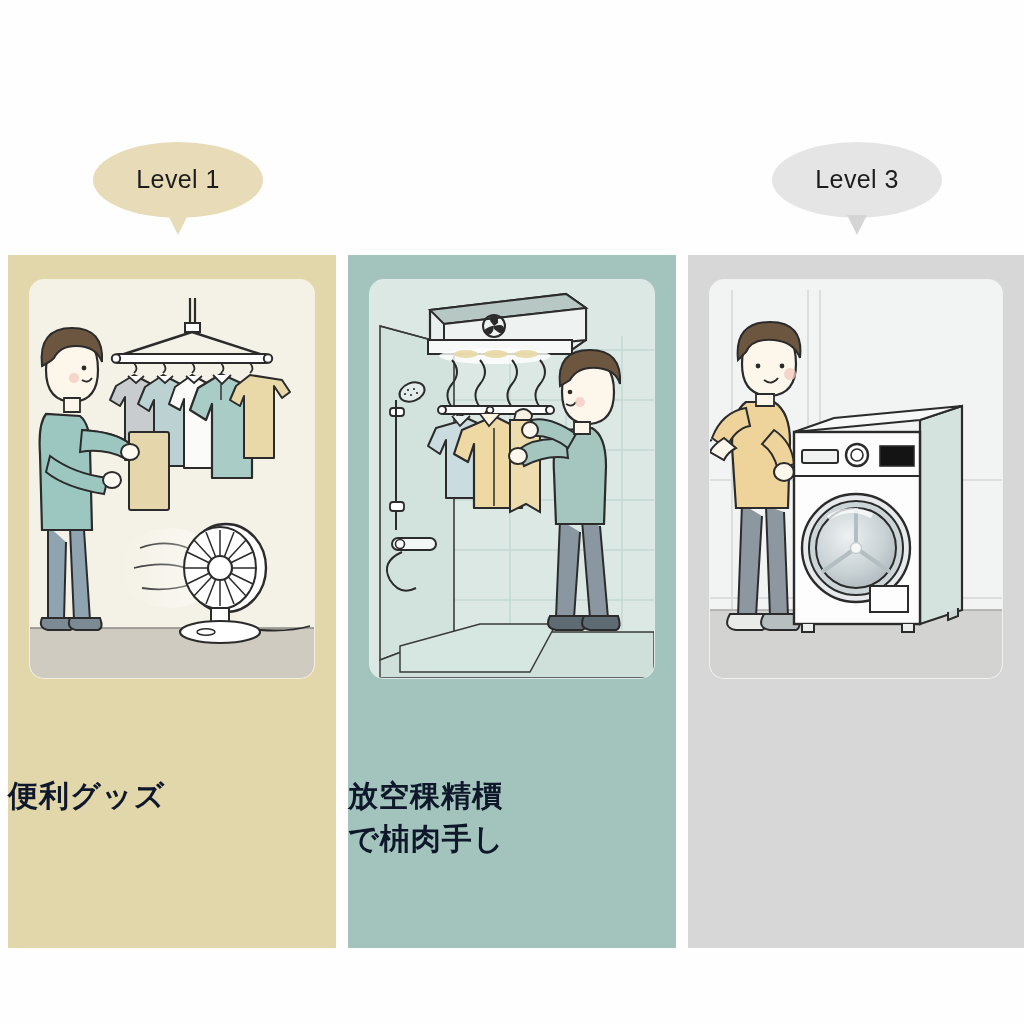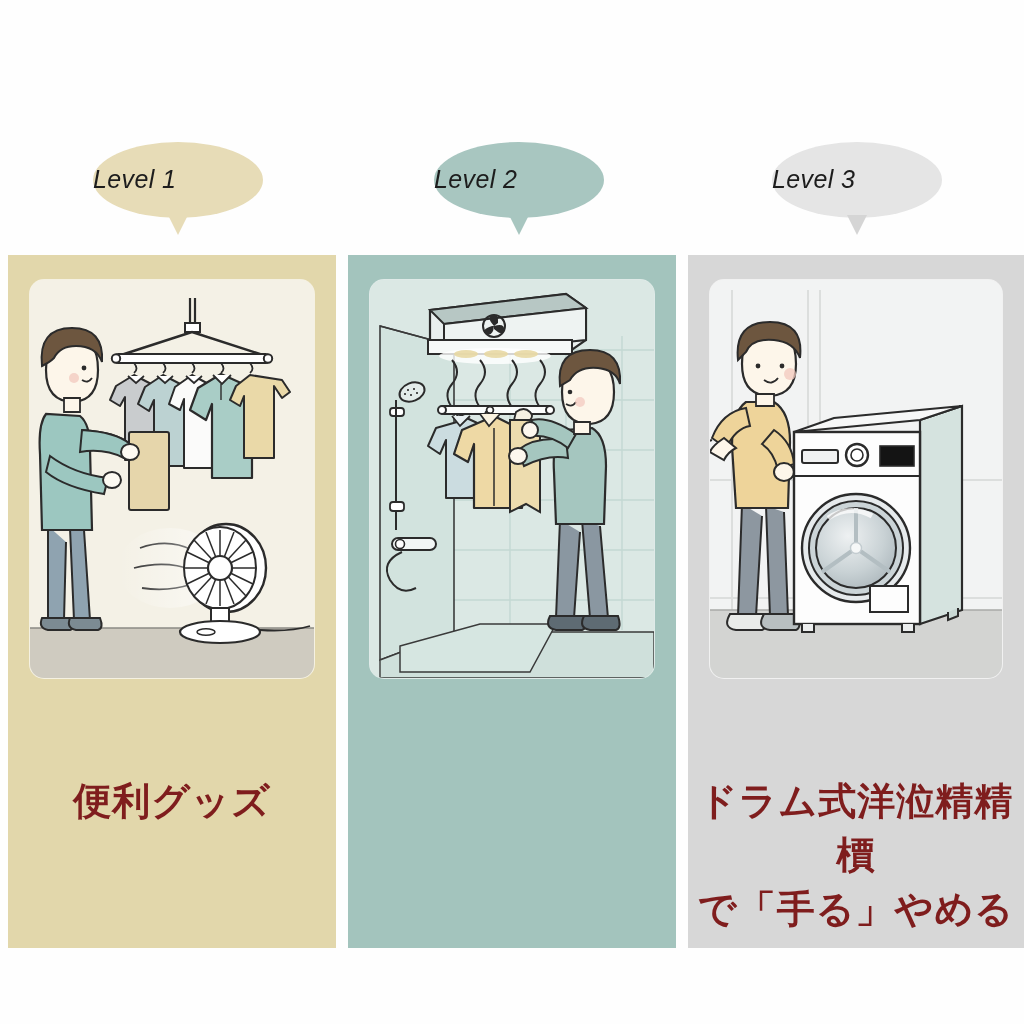--- a/index.html
+++ b/index.html
@@ -29,22 +29,21 @@
     width: 1024px;
     height: 112px;
   }
   .badge {
     position: absolute;
     width: 170px;
     height: 76px;
     border-radius: 50%/50%;
     display: flex;
     align-items: center;
-    justify-content: flex-start;
-    font-style: italic;
+    justify-content: center;
   }
   .badge-label {
     font-size: 25px;
     color: #1d1d1d;
     letter-spacing: 0.4px;
     font-weight: 400;
     position: relative;
     top: -1px;
   }
   .badge-tail {
@@ -94,46 +93,42 @@
   .col-2 .card { background: #dbe8e4; }
   .col-3 .card { background: #f2f3f3; }
 
   .card svg { display: block; width: 100%; height: 100%; }
 
   .caption {
     position: absolute;
     left: 0;
     right: 0;
     top: 520px;
-    text-align: center;
-    color: #7f1d1d;
-    font-size: 38px;
+    text-align: left;
+    color: #0f172a;
+    font-size: 30px;
     line-height: 1.42;
     font-weight: 700;
     letter-spacing: 1px;
     font-family: "DejaVu Sans", "Liberation Sans", sans-serif;
   }
   .caption .line { display: block; }
 </style>
 </head>
 <body>
 
 <div id="infographic">
 
   <div class="badge-row">
 
     <div class="badge badge-1">
       <span class="badge-label">Level 1</span>
       <span class="badge-tail"></span>
     </div>
 
-    <div class="badge badge-2">
-      <span class="badge-label">Level 2</span>
-      <span class="badge-tail"></span>
-    </div>
 
     <div class="badge badge-3">
       <span class="badge-label">Level 3</span>
       <span class="badge-tail"></span>
     </div>
 
   </div>
 
   <div class="columns">
 
@@ -361,20 +356,24 @@
             <path d="M192 112 q0 -32 26 -32 q26 0 26 32 q0 30 -24 32 q-28 0 -28 -32 Z" fill="#fdf6ea" stroke="#2b2b2b" stroke-width="2.2"></path>
             <path d="M190 106 q-4 -36 30 -36 q32 0 30 34 q-4 -14 -22 -16 q-20 -2 -28 12 Z" fill="#6d563f" stroke="#2b2b2b" stroke-width="2"></path>
             <circle cx="200" cy="112" r="2.3" fill="#2b2b2b"></circle>
             <path d="M196 124 q6 4 10 -2" fill="none" stroke="#2b2b2b" stroke-width="1.7"></path>
             <circle cx="210" cy="122" r="5" fill="#f2c8bd" opacity="0.7"></circle>
             <path d="M204 142 l16 0 l0 12 l-16 0 Z" fill="#fdf6ea" stroke="#2b2b2b" stroke-width="1.8"></path>
           </g>
         </svg>
       </div>
 
+      <div class="caption">
+        <span class="line">放空稞精檟</span>
+        <span class="line">で枾肉手し</span>
+      </div>
     </div>
 
     <div class="column col-3">
       <div class="card">
         <svg viewBox="0 0 292 398" xmlns="http://www.w3.org/2000/svg">
           <defs>
             <radialGradient id="drumg" cx="0.4" cy="0.35" r="0.75">
               <stop offset="0" stop-color="#eef1f2"></stop>
               <stop offset="0.6" stop-color="#c9d2d5"></stop>
               <stop offset="1" stop-color="#aab5ba"></stop>
@@ -440,20 +439,16 @@
 
             <rect x="160" y="306" width="38" height="26" fill="#fdfdfd" stroke="#2b2b2b" stroke-width="2"></rect>
 
             <path d="M92 344 l0 8 l12 0 l0 -8" fill="#eceeee" stroke="#2b2b2b" stroke-width="2"></path>
             <path d="M192 344 l0 8 l12 0 l0 -8" fill="#eceeee" stroke="#2b2b2b" stroke-width="2"></path>
             <path d="M238 332 l0 8 l10 -4 l0 -8" fill="#c9d8d4" stroke="#2b2b2b" stroke-width="2"></path>
           </g>
         </svg>
       </div>
 
-      <div class="caption">
-        <span class="line">ドラム式洋涖精精檟</span>
-        <span class="line">で「手る」やめる</span>
-      </div>
     </div>
 
   </div>
 </div>
 
 </body></html>

